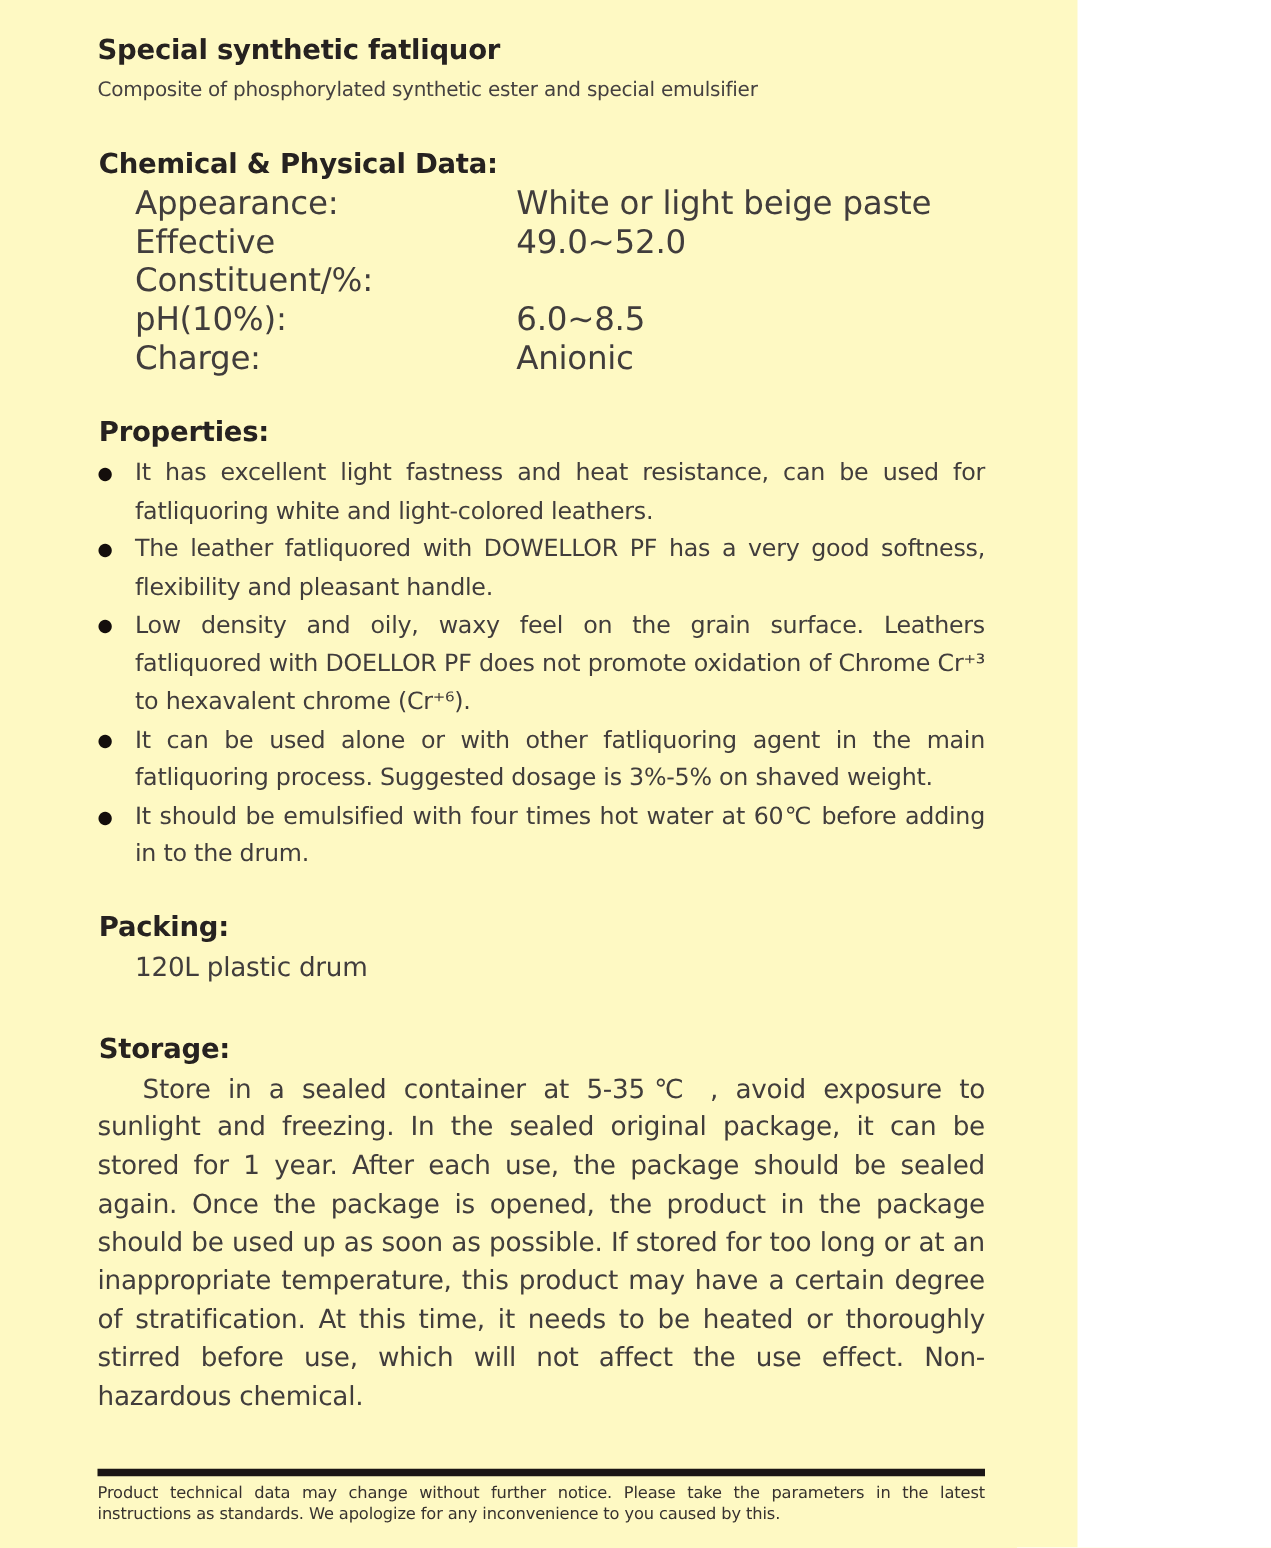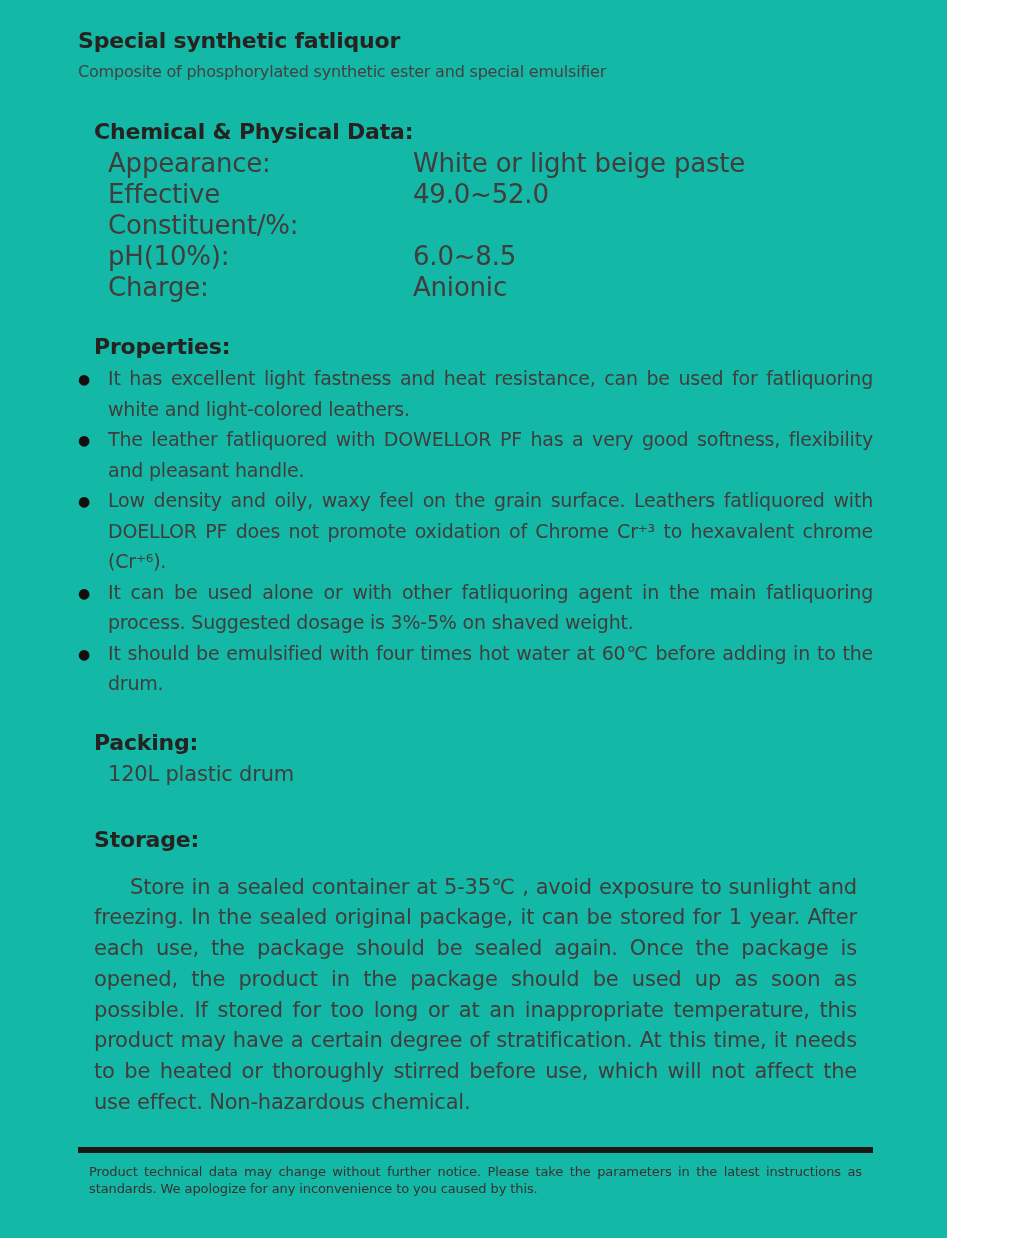--- a/index.html
+++ b/index.html
@@ -3,47 +3,47 @@
 <meta charset="utf-8">
 <style>
   html, body {
     margin: 0;
     padding: 0;
     background: #ffffff;
   }
   .page {
     position: relative;
     box-sizing: border-box;
-    width: 947px;
+    width: 862px;
     height: 1238px;
-    background: #14b8a6;
+    background: #fef9c3;
     font-family: "DejaVu Sans", "Liberation Sans", sans-serif;
     color: #413d3c;
-    padding: 26px 74px 30px 78px;
+    padding: 26px 74px 18px 78px;
     display: flex;
     flex-direction: column;
     overflow: hidden;
   }
   h1.title {
     margin: 0;
     font-size: 22px;
     line-height: 30px;
     font-weight: bold;
     color: #262220;
     letter-spacing: -0.2px;
   }
   p.subtitle {
     margin: 0;
     font-size: 16px;
     line-height: 32px;
     color: #454140;
     letter-spacing: -0.2px;
   }
   h2.section-heading {
-    margin: 28px 0 0 16px;
+    margin: 28px 0 0 1px;
     font-size: 22px;
     line-height: 32px;
     font-weight: bold;
     color: #262220;
     letter-spacing: -0.2px;
   }
   h2.mt-lg { margin-top: 34px; }
   .data-table { margin: 0; }
   .data-row {
     display: flex;
@@ -78,37 +78,37 @@
     letter-spacing: -0.2px;
   }
   p.indented-line {
     margin: 0;
     padding-left: 30px;
     font-size: 21px;
     line-height: 31px;
     letter-spacing: -0.2px;
   }
   p.storage-paragraph {
-    margin: 16px;
+    margin: 0;
     font-size: 21px;
     line-height: 30.8px;
     text-align: justify;
     text-indent: 36px;
     letter-spacing: -0.2px;
   }
   .footer {
     margin-top: auto;
   }
   .footer-rule {
     height: 6px;
     background: #1b1615;
     margin-bottom: 6px;
   }
   p.disclaimer {
-    margin: 11px;
+    margin: 0;
     font-size: 13px;
     line-height: 16.5px;
     text-align: justify;
     color: #37322f;
     letter-spacing: -0.1px;
   }
 </style>
 </head>
 <body>
 

